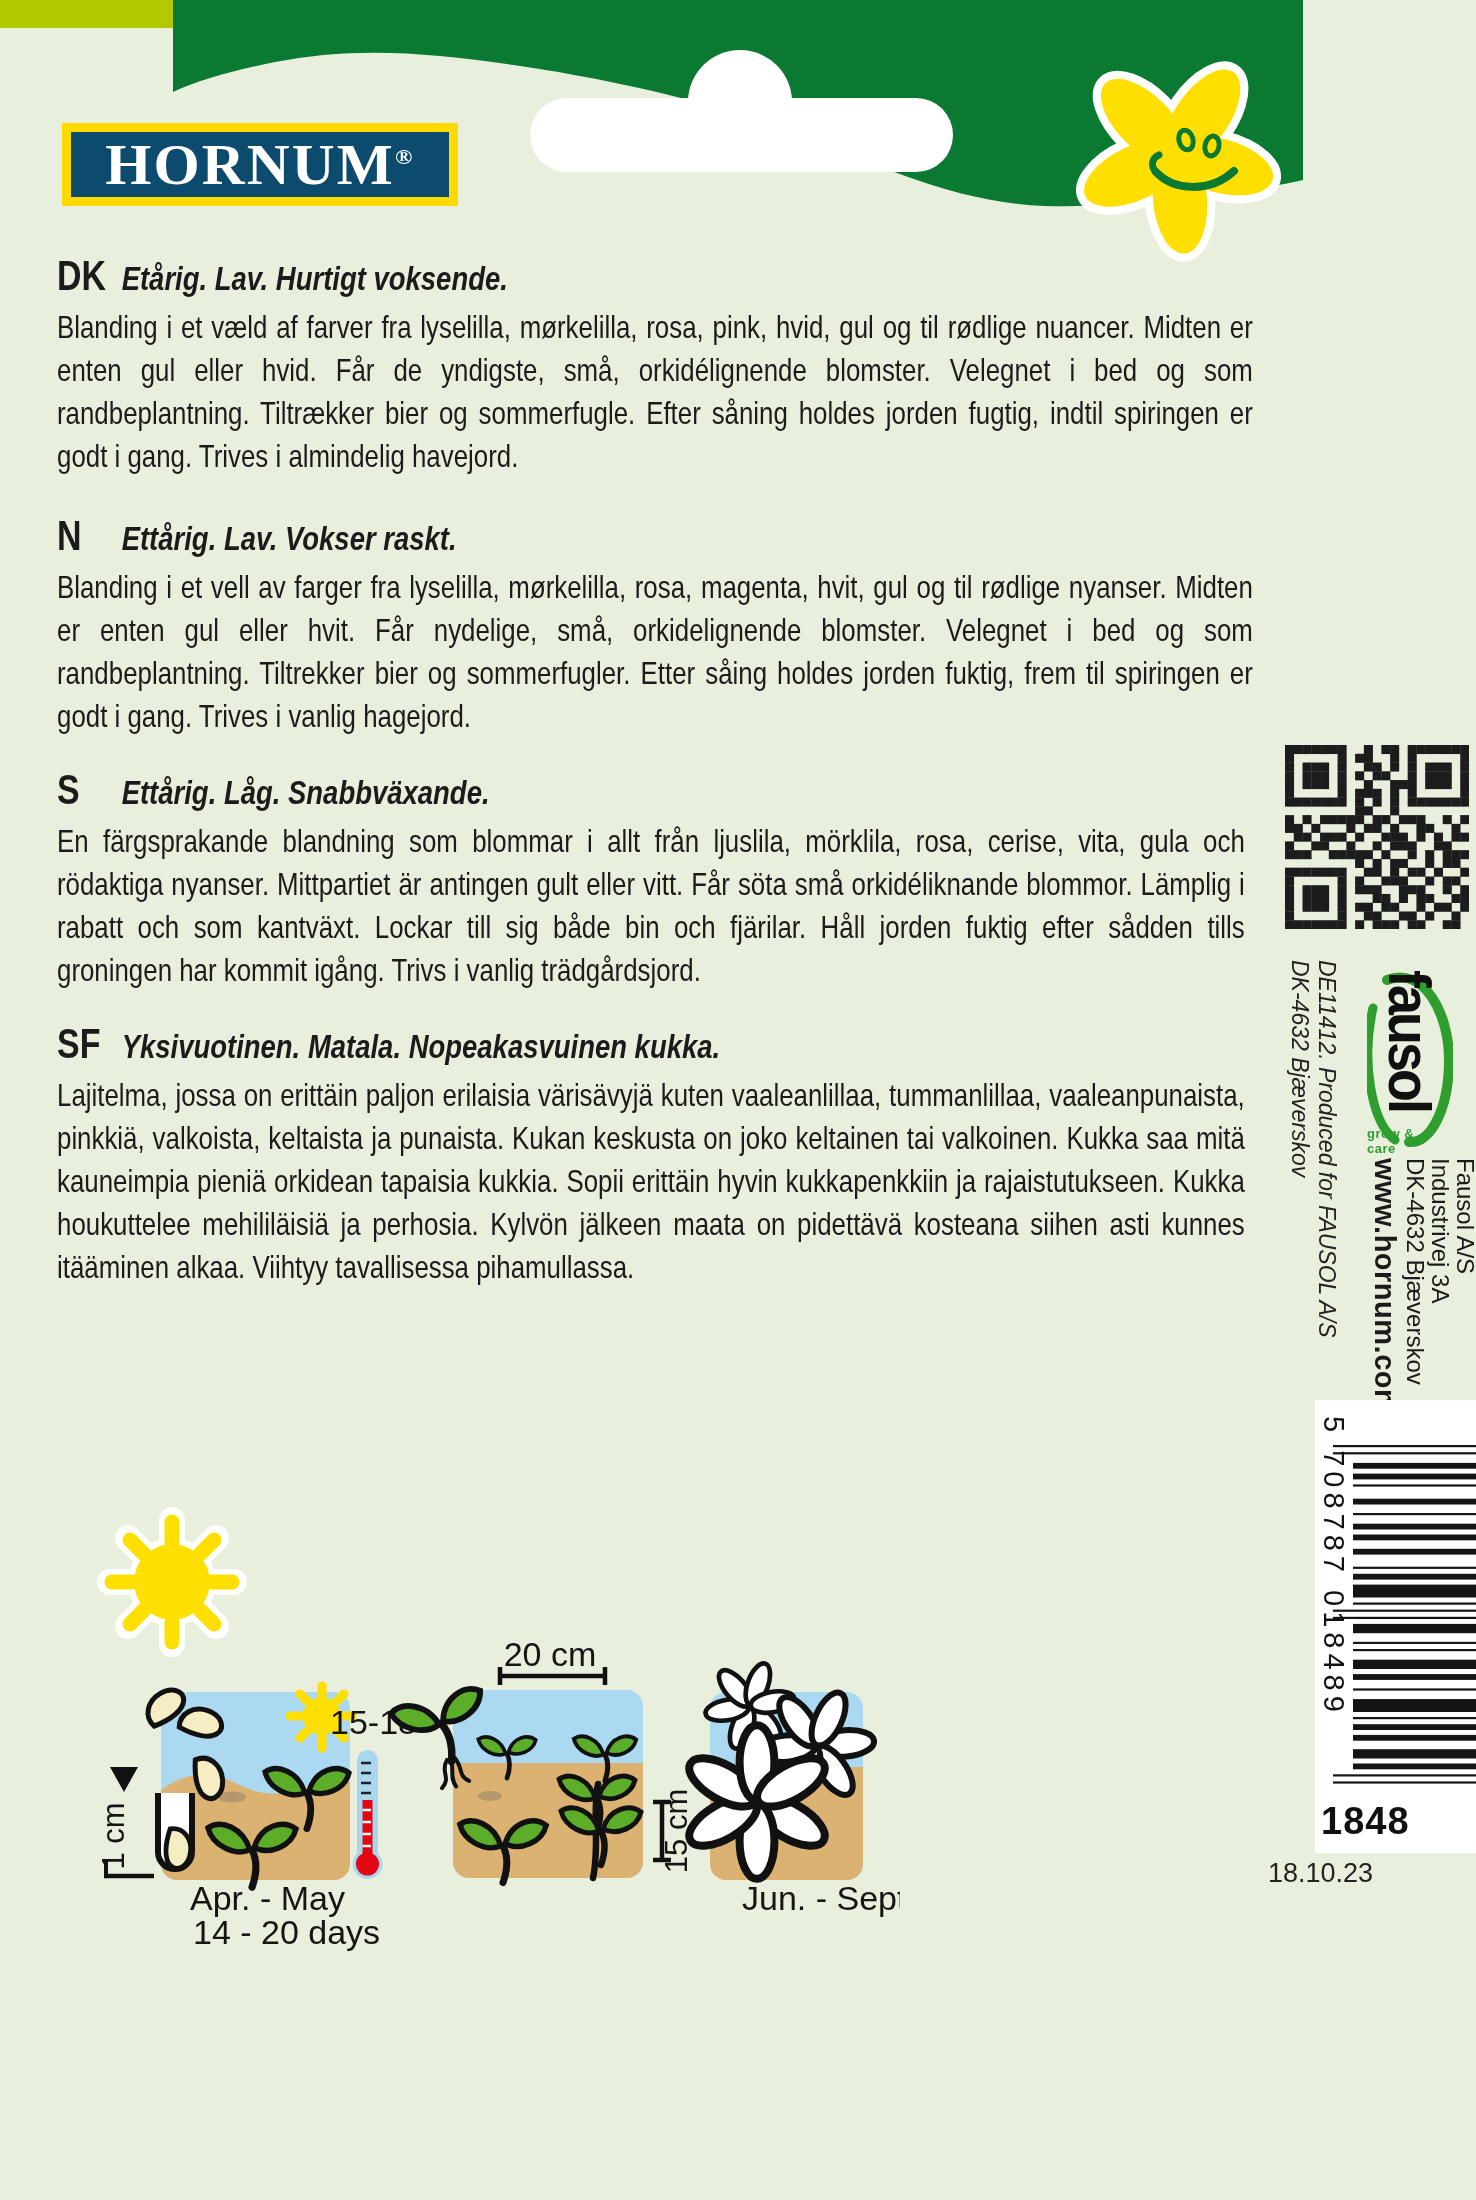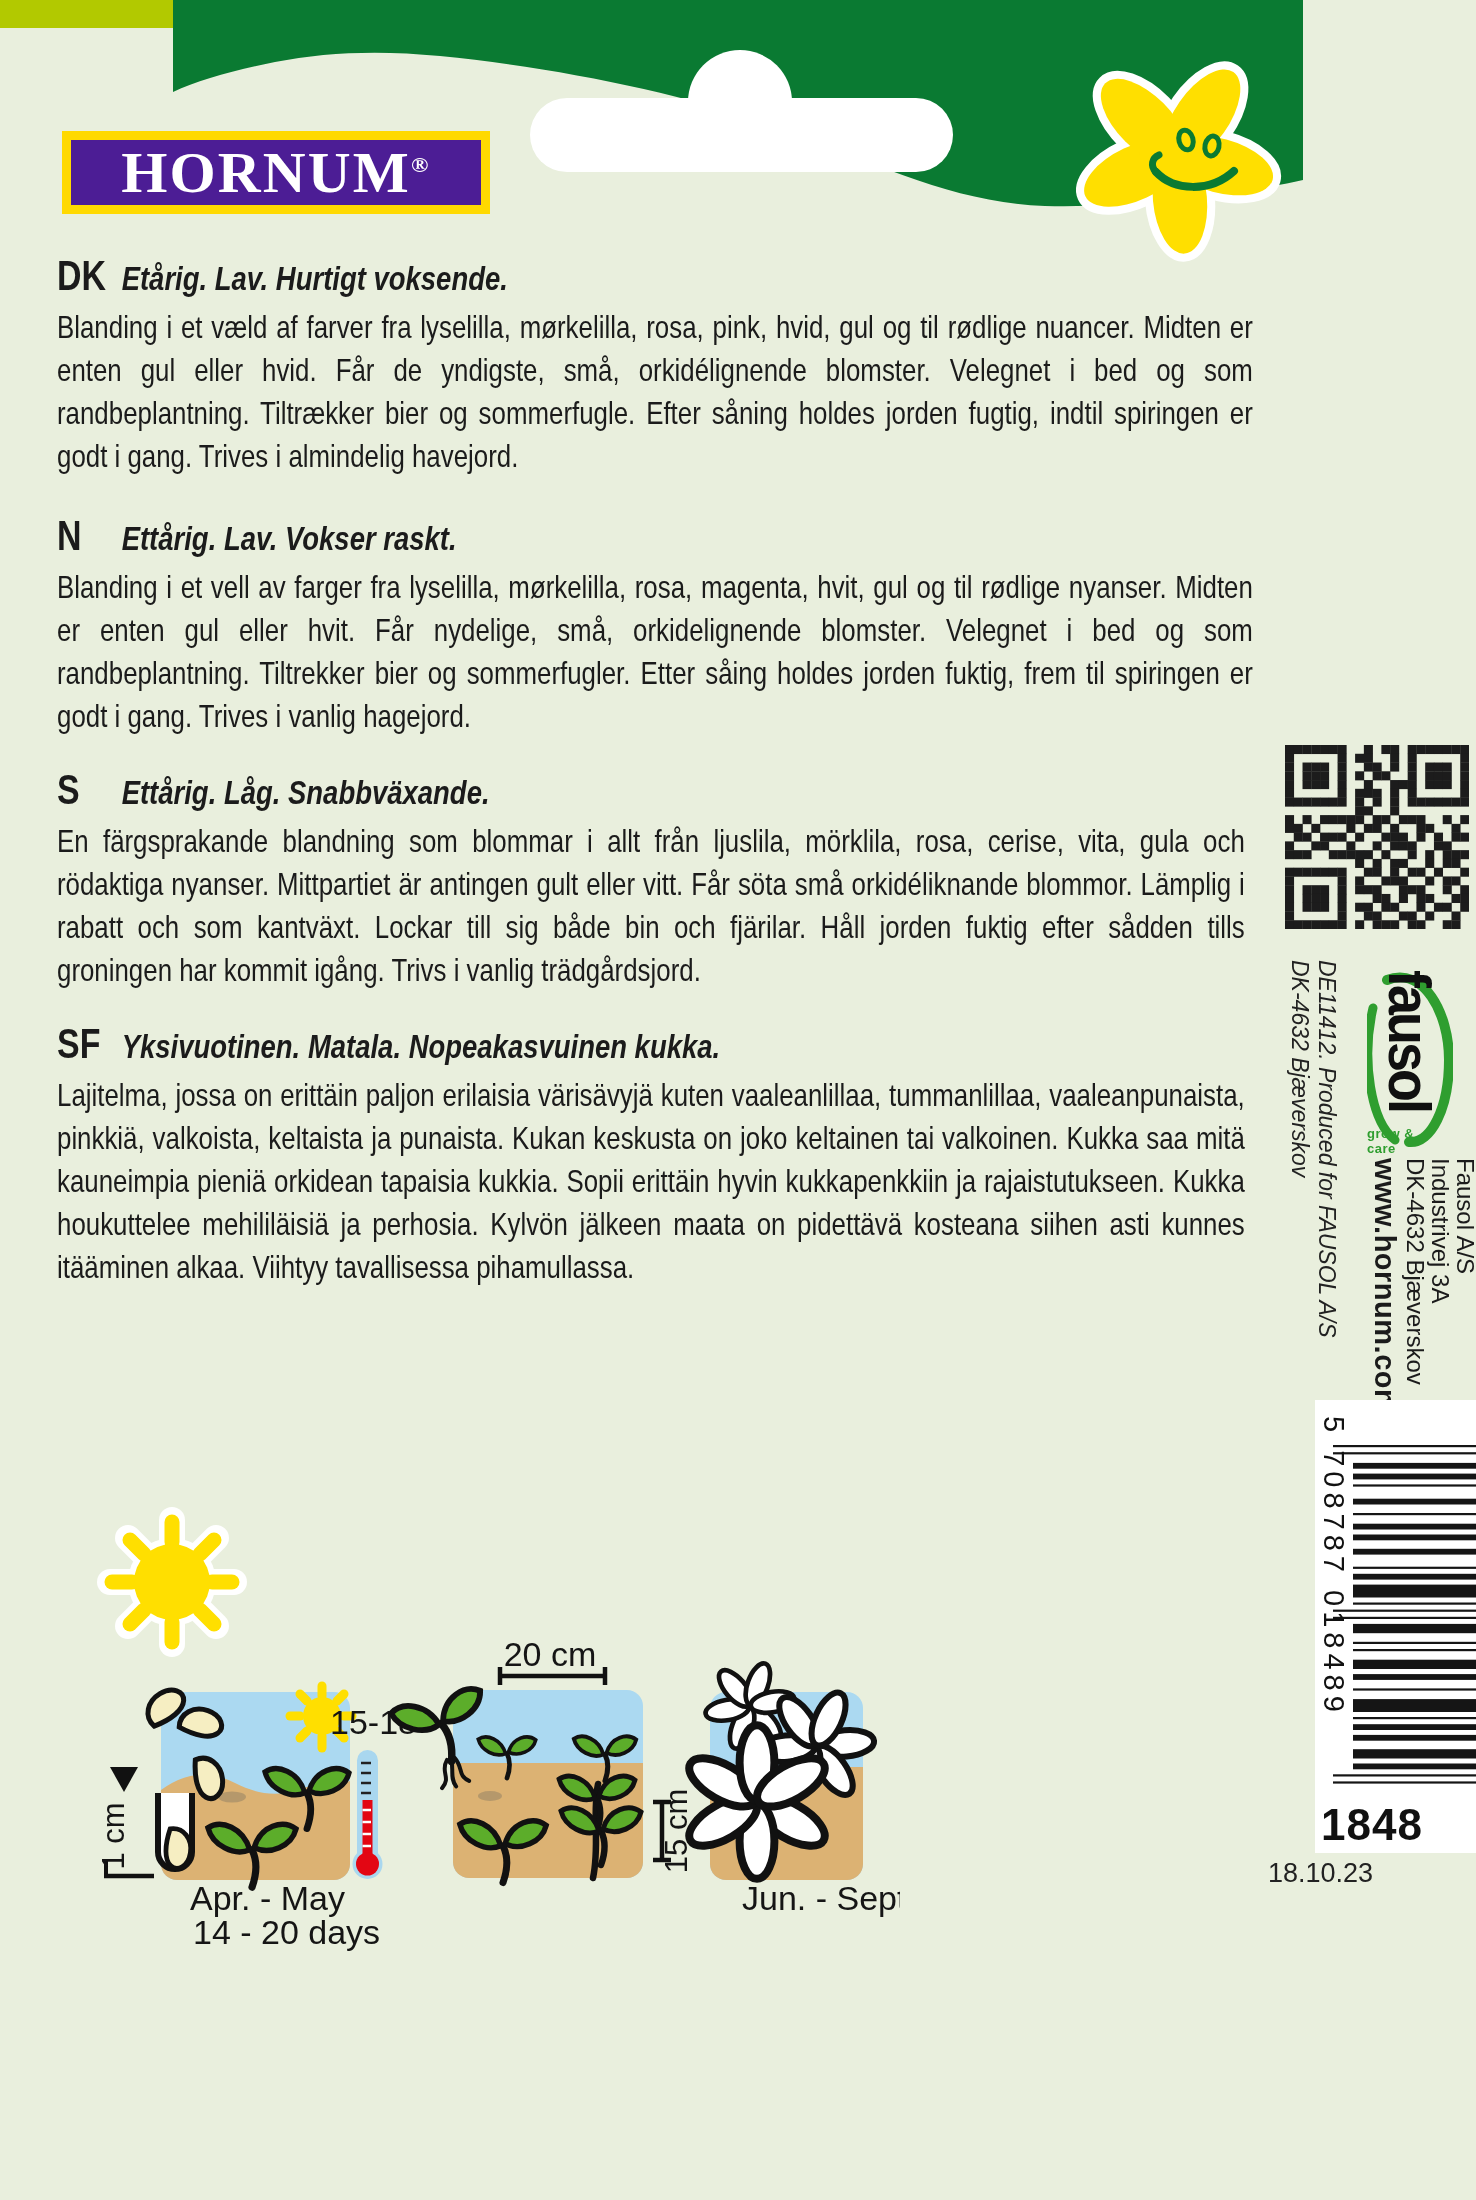--- a/index.html
+++ b/index.html
@@ -6,23 +6,23 @@
   body{
     width:1476px;height:2200px;position:relative;overflow:hidden;
     background:#e9efdd;
     font-family:"Liberation Sans",sans-serif;
     color:#1b1b1b;
   }
   .abs{position:absolute;}
   
   #header-svg{left:0;top:0;}
   #brand-logo{
-    left:62px;top:123px;width:428px;height:83px;
-    background:#4c1d95;border:9px solid #ffd900;box-sizing:border-box;
-    display:flex;align-items:center;justify-content:center;margin-top:8px;
+    left:62px;top:123px;width:396px;height:83px;
+    background:#0c4a6e;border:9px solid #ffd900;box-sizing:border-box;
+    display:flex;align-items:center;justify-content:center;
   }
   #brand-logo .brand-text{
     font-family:"Liberation Serif",serif;font-weight:bold;color:#ffffff;
     font-size:56px;letter-spacing:2px;transform:scaleX(1.06);line-height:1;
   }
   #brand-logo sup{font-size:22px;vertical-align:super;}
   
   .sec{position:absolute;left:57px;width:1480px;transform:scaleX(0.808);transform-origin:left top;}
   .sec-head{display:flex;align-items:baseline;gap:16px;}
   .code{font-weight:bold;font-size:42px;min-width:64px;display:inline-block;}
@@ -35,21 +35,21 @@
   #produced-for{left:1284px;top:960px;width:56px;height:430px;font-style:italic;font-size:23px;line-height:27px;color:#222;}
   #fausol-wrap{left:1367px;top:960px;width:86px;height:196px;}
   #fausol-inner{width:196px;height:86px;position:relative;transform:rotate(90deg) translateY(-86px);transform-origin:top left;}
   #fausol-inner .fausol-name{position:absolute;left:10px;top:12px;font-size:54px;font-weight:bold;letter-spacing:-3px;color:#101010;transform:scaleY(1.08);}
   #fausol-inner .fausol-tag{position:absolute;right:0px;top:12px;writing-mode:vertical-rl;transform:rotate(180deg);font-size:13px;font-weight:bold;color:#2f9e2f;letter-spacing:0.5px;}
   #address-block{left:1360px;top:1158px;width:118px;height:250px;font-size:24px;line-height:25px;color:#1b1b1b;}
   #address-block .website{font-size:29px;font-weight:bold;line-height:37px;letter-spacing:0.5px;}
   
   #barcode-box{left:1315px;top:1400px;width:161px;height:453px;background:#ffffff;}
   #barcode-digits{position:absolute;left:2px;top:16px;writing-mode:vertical-rl;font-size:29px;letter-spacing:5px;color:#111;}
-  #item-number{position:absolute;left:6px;top:400px;font-size:44px;font-weight:bold;letter-spacing:1px;color:#111;}
+  #item-number{position:absolute;left:6px;top:400px;font-size:38px;font-weight:bold;letter-spacing:1px;color:#111;}
   #print-date{left:1268px;top:1858px;font-size:27px;color:#222;}
   
   #strip-svg text{font-family:"Liberation Sans",sans-serif;fill:#151515;}
   svg{display:block;}
 </style>
 </head>
 <body>
 
 <svg id="header-svg" class="abs" width="1476" height="260" viewBox="0 0 1476 260">
   <rect x="0" y="0" width="173" height="28" fill="#b2c900"></rect>

